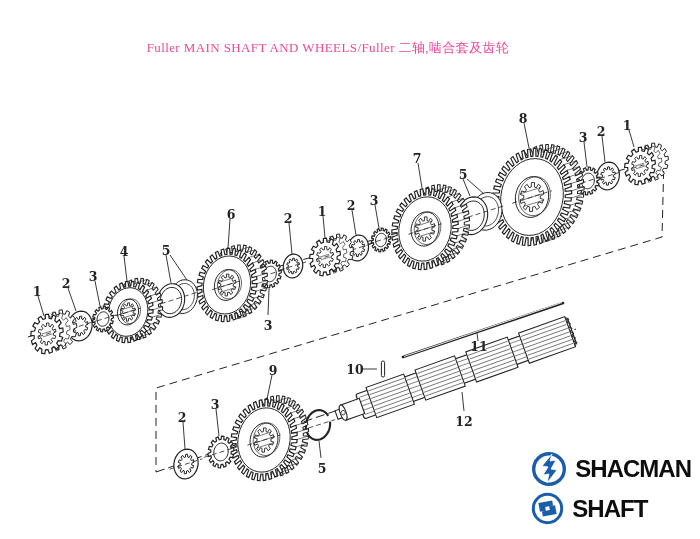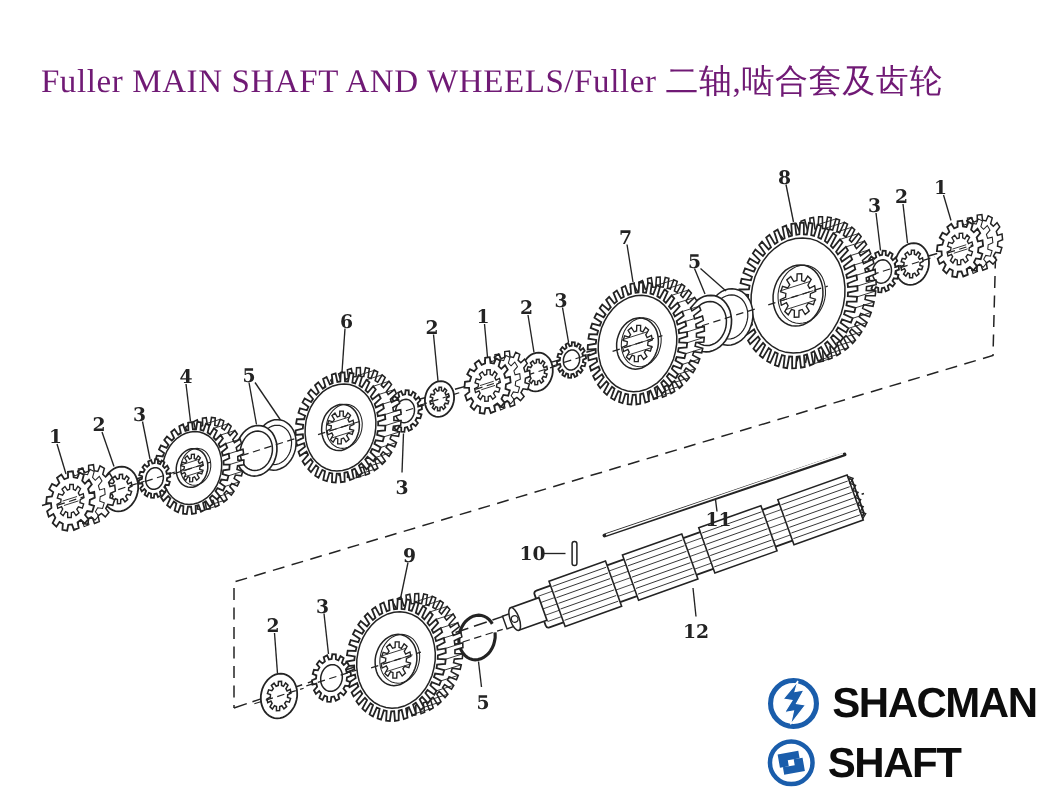--- a/index.html
+++ b/index.html
@@ -1,25 +1,25 @@
 <!DOCTYPE html>
 <html style="--brand: #1a5dab; --ink: #232323;"><head>
 <meta charset="utf-8">
 <style>
   html,body{margin:0;padding:0;background:#fff;}
   body{width:700px;height:539px;position:relative;overflow:hidden;
        font-family:"Liberation Serif","DejaVu Serif",serif;}
   .title{position:absolute;top:39px;left:0;width:656px;text-align:center;
-         font-size:22px;color:#701a75;letter-spacing:.4px;white-space:nowrap;}
+         font-size:13px;color:#ec4899;letter-spacing:.4px;white-space:nowrap;}
   #diagram-svg{position:absolute;left:0;top:0;}
   .brand{position:absolute;right:9px;bottom:13px;display:flex;flex-direction:column;
          gap:3px;align-items:flex-start;}
   .brand-row{display:flex;align-items:center;gap:7px;}
   .brand-text{font-family:"Liberation Sans","DejaVu Sans",sans-serif;font-weight:700;
-              font-size:28px;line-height:1;color:#0d0d0d;letter-spacing:-1px;}
+              font-size:24px;line-height:1;color:#0d0d0d;letter-spacing:-1px;}
   svg text{font-family:"DejaVu Serif","Liberation Serif",serif;font-weight:700;
            font-size:12.5px;fill:var(--ink,#222);}
 </style>
 </head>
 <body>
 
 <div class="title">Fuller MAIN SHAFT AND WHEELS/Fuller 二轴,啮合套及齿轮</div>
 
 <svg id="diagram-svg" width="700" height="539" viewBox="0 0 700 539">
     <polyline points="28,337 664,158" fill="none" stroke="#232323" stroke-width="1" stroke-dasharray="9 4"></polyline>

